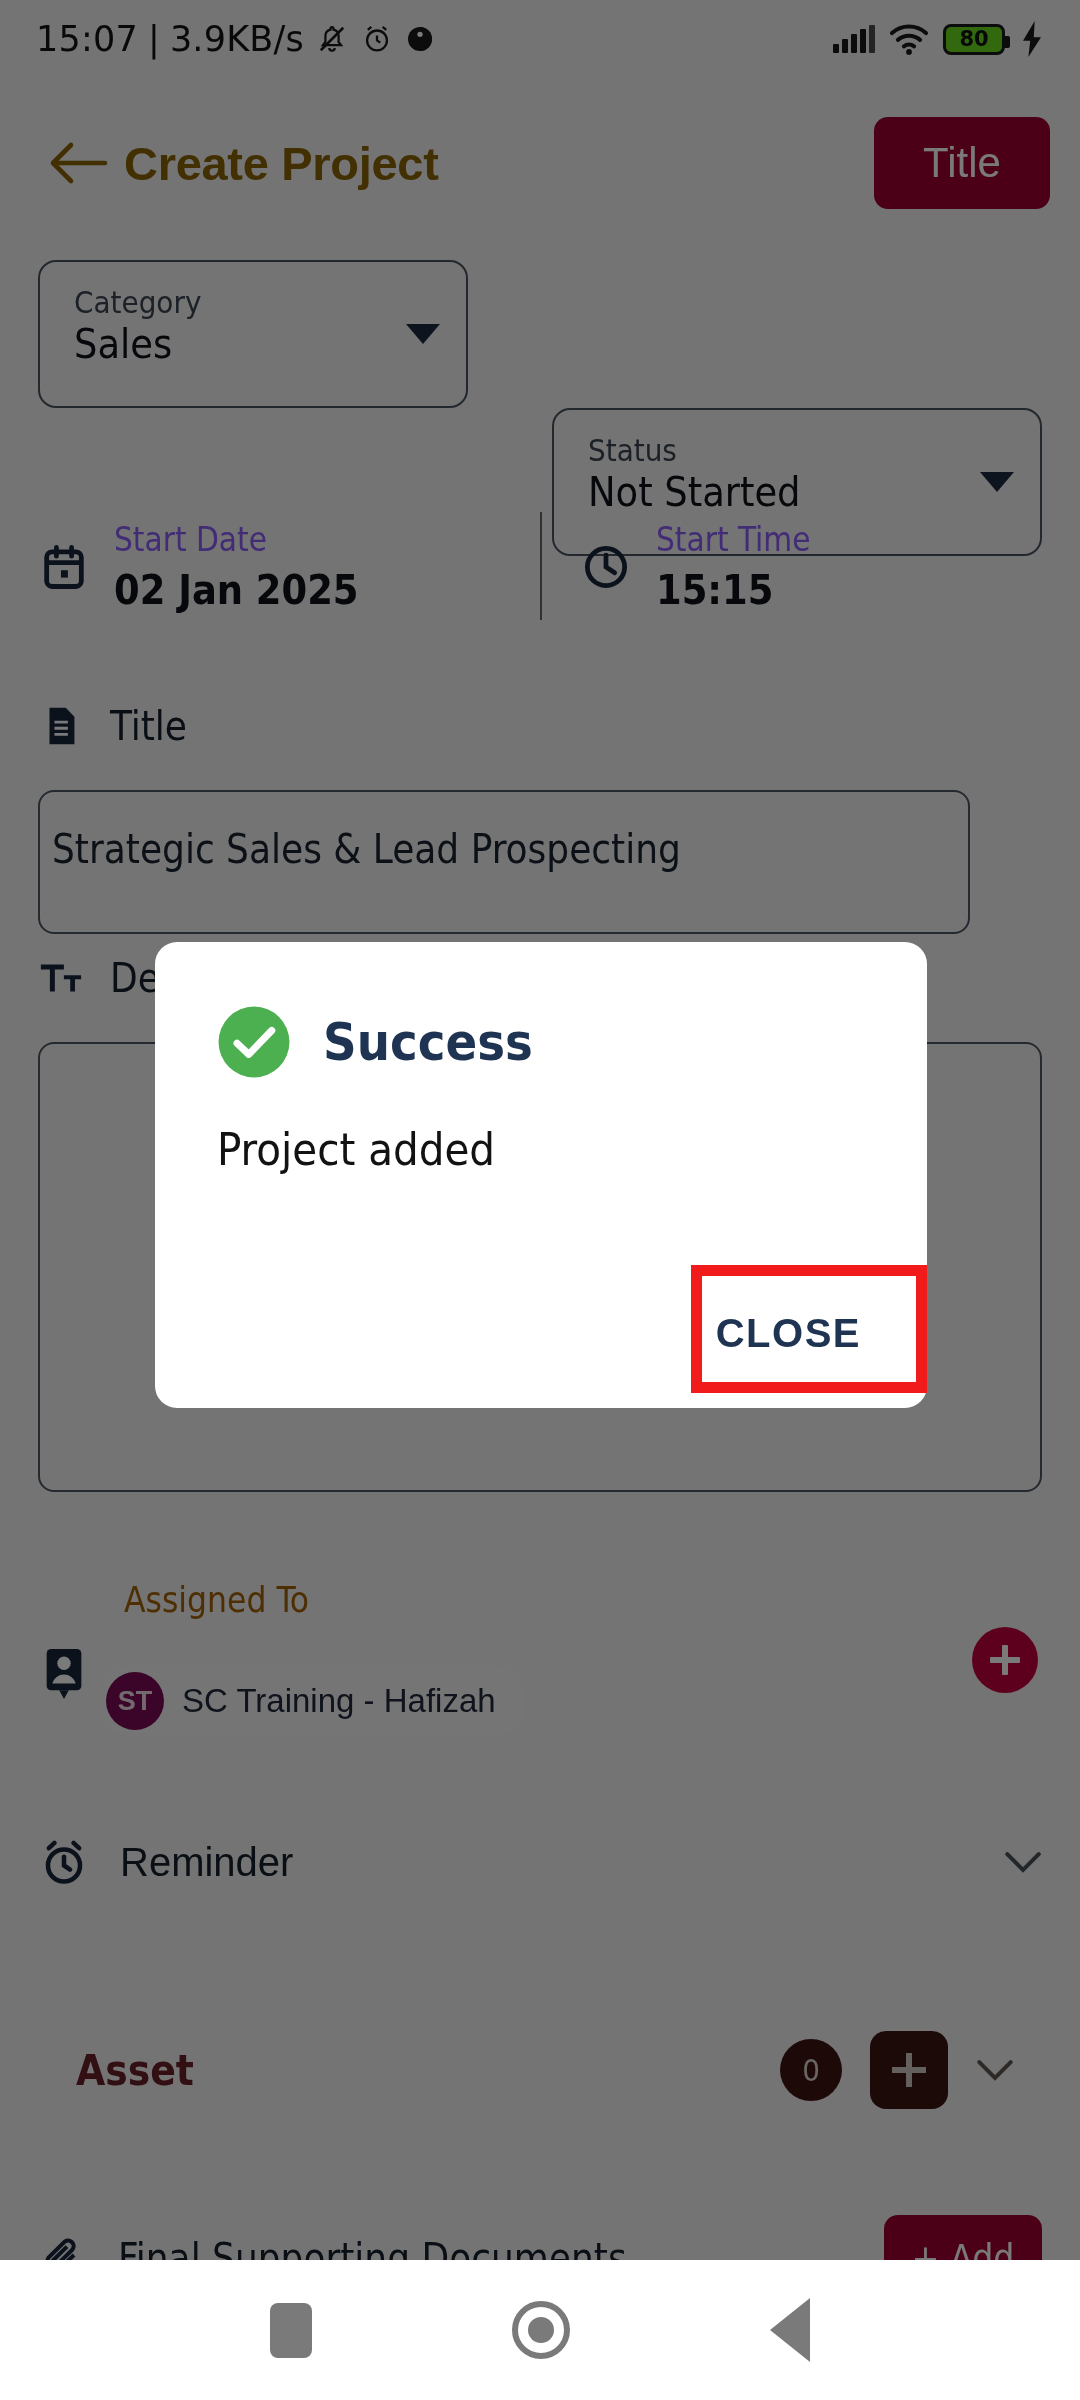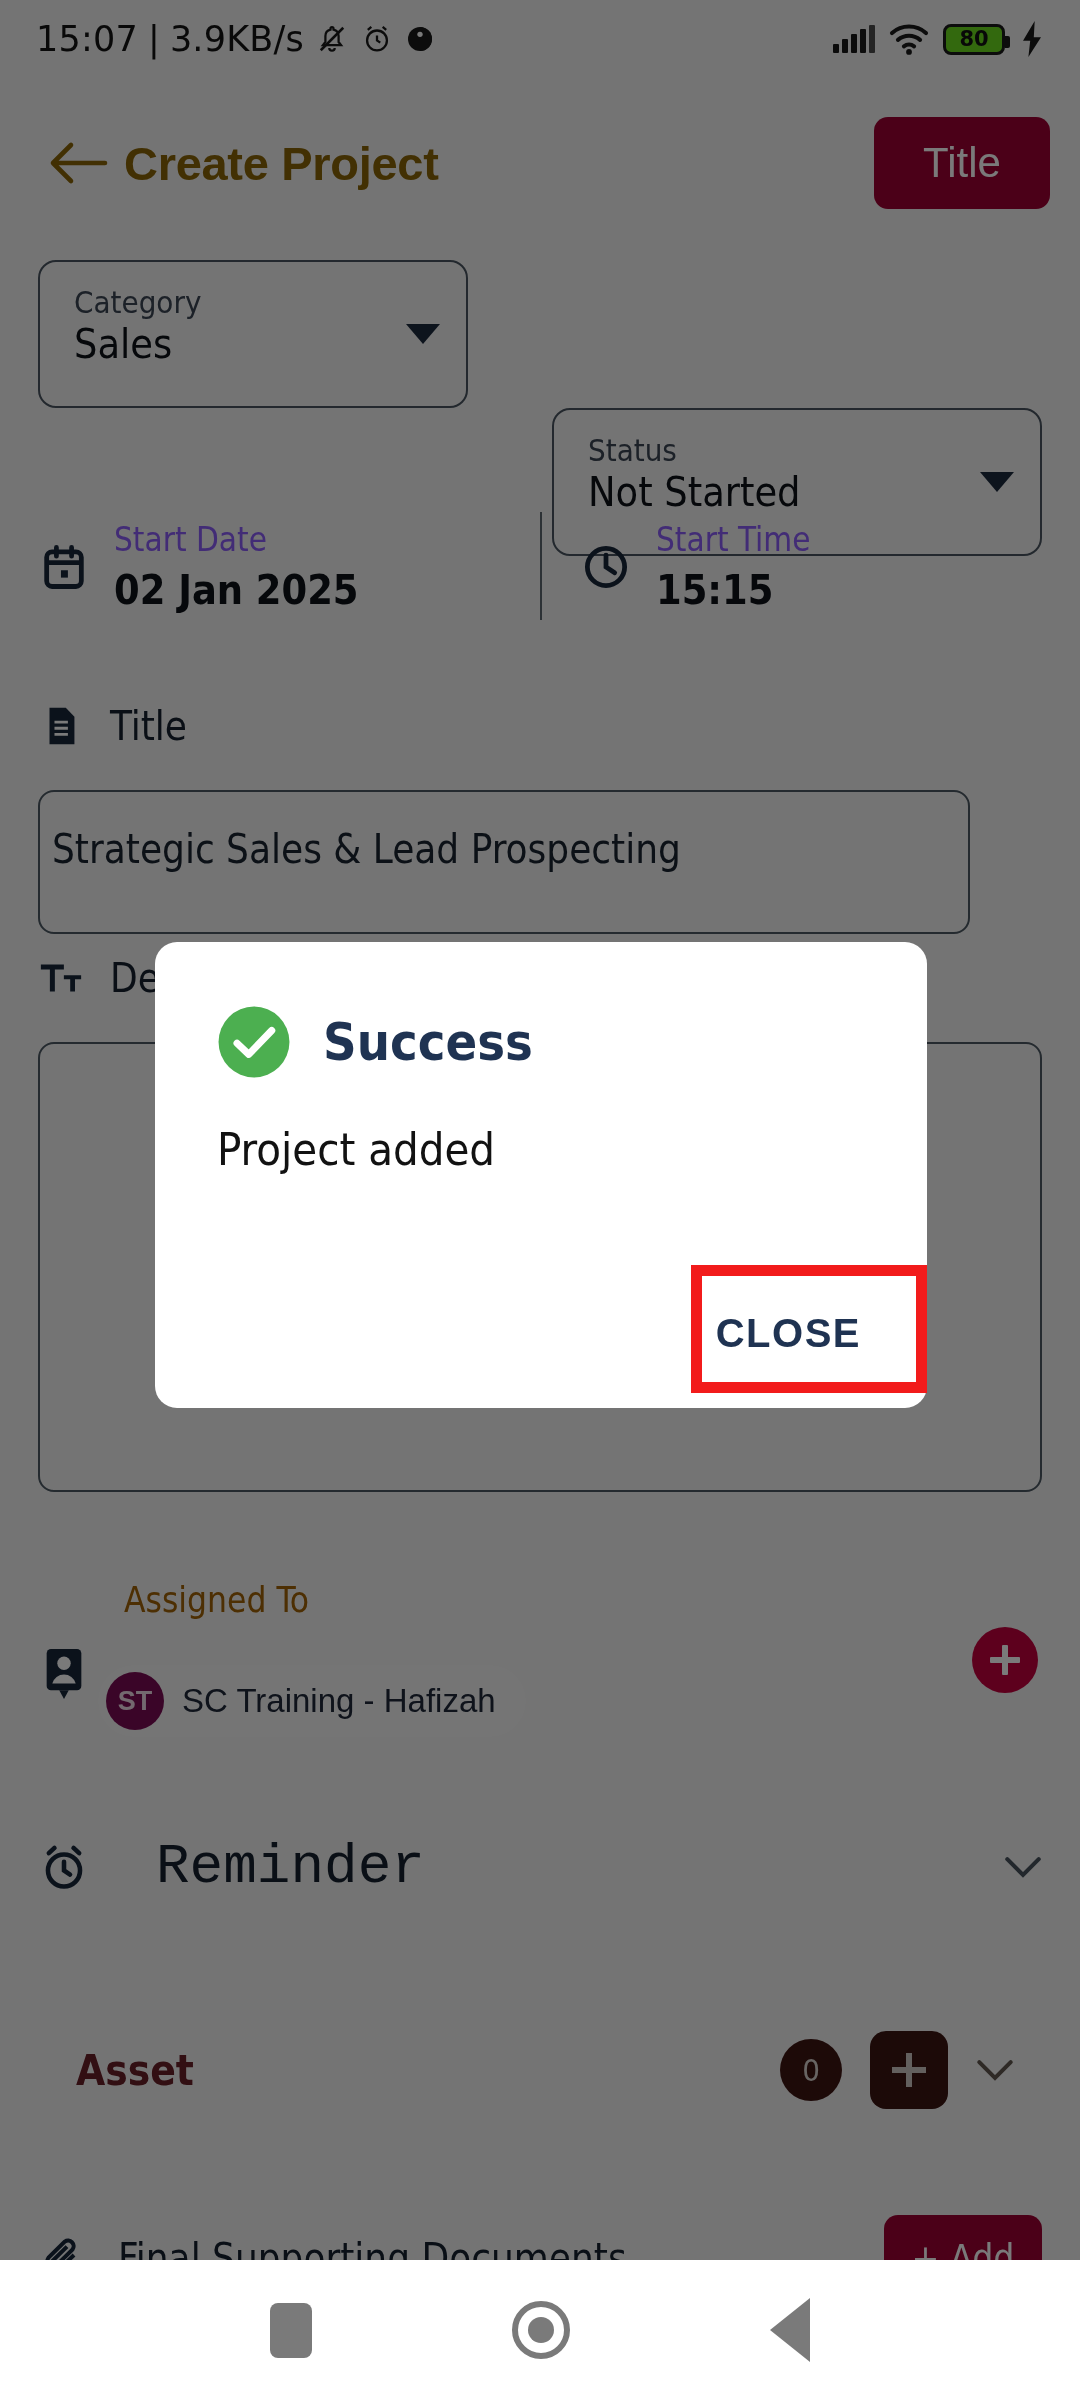--- a/index.html
+++ b/index.html
@@ -192,23 +192,22 @@
     content:""; position:absolute; width:6px; height:30px; background:#fff; border-radius:1px;
   }
 
   
   #reminder-row {
     position:absolute; left:38px; top:1835px;
     width:1004px; display:flex; align-items:center;
   }
   #reminder-icon { width:52px; height:54px; margin-right:30px; flex:0 0 auto; }
   #reminder-label {
-    font-size:56px; color:#15202e;
-    font-family:Liberation Mono, monospace;
-    margin-left:36px;
+    font-size:40px; color:#15202e;
+    font-family:Liberation Sans, sans-serif;
   }
 
   .chevron-down {
     width:38px; height:22px; flex:0 0 auto;
   }
 
   
   #asset-bar {
     position:absolute; left:32px; top:2003px;
     width:1016px; height:134px;

